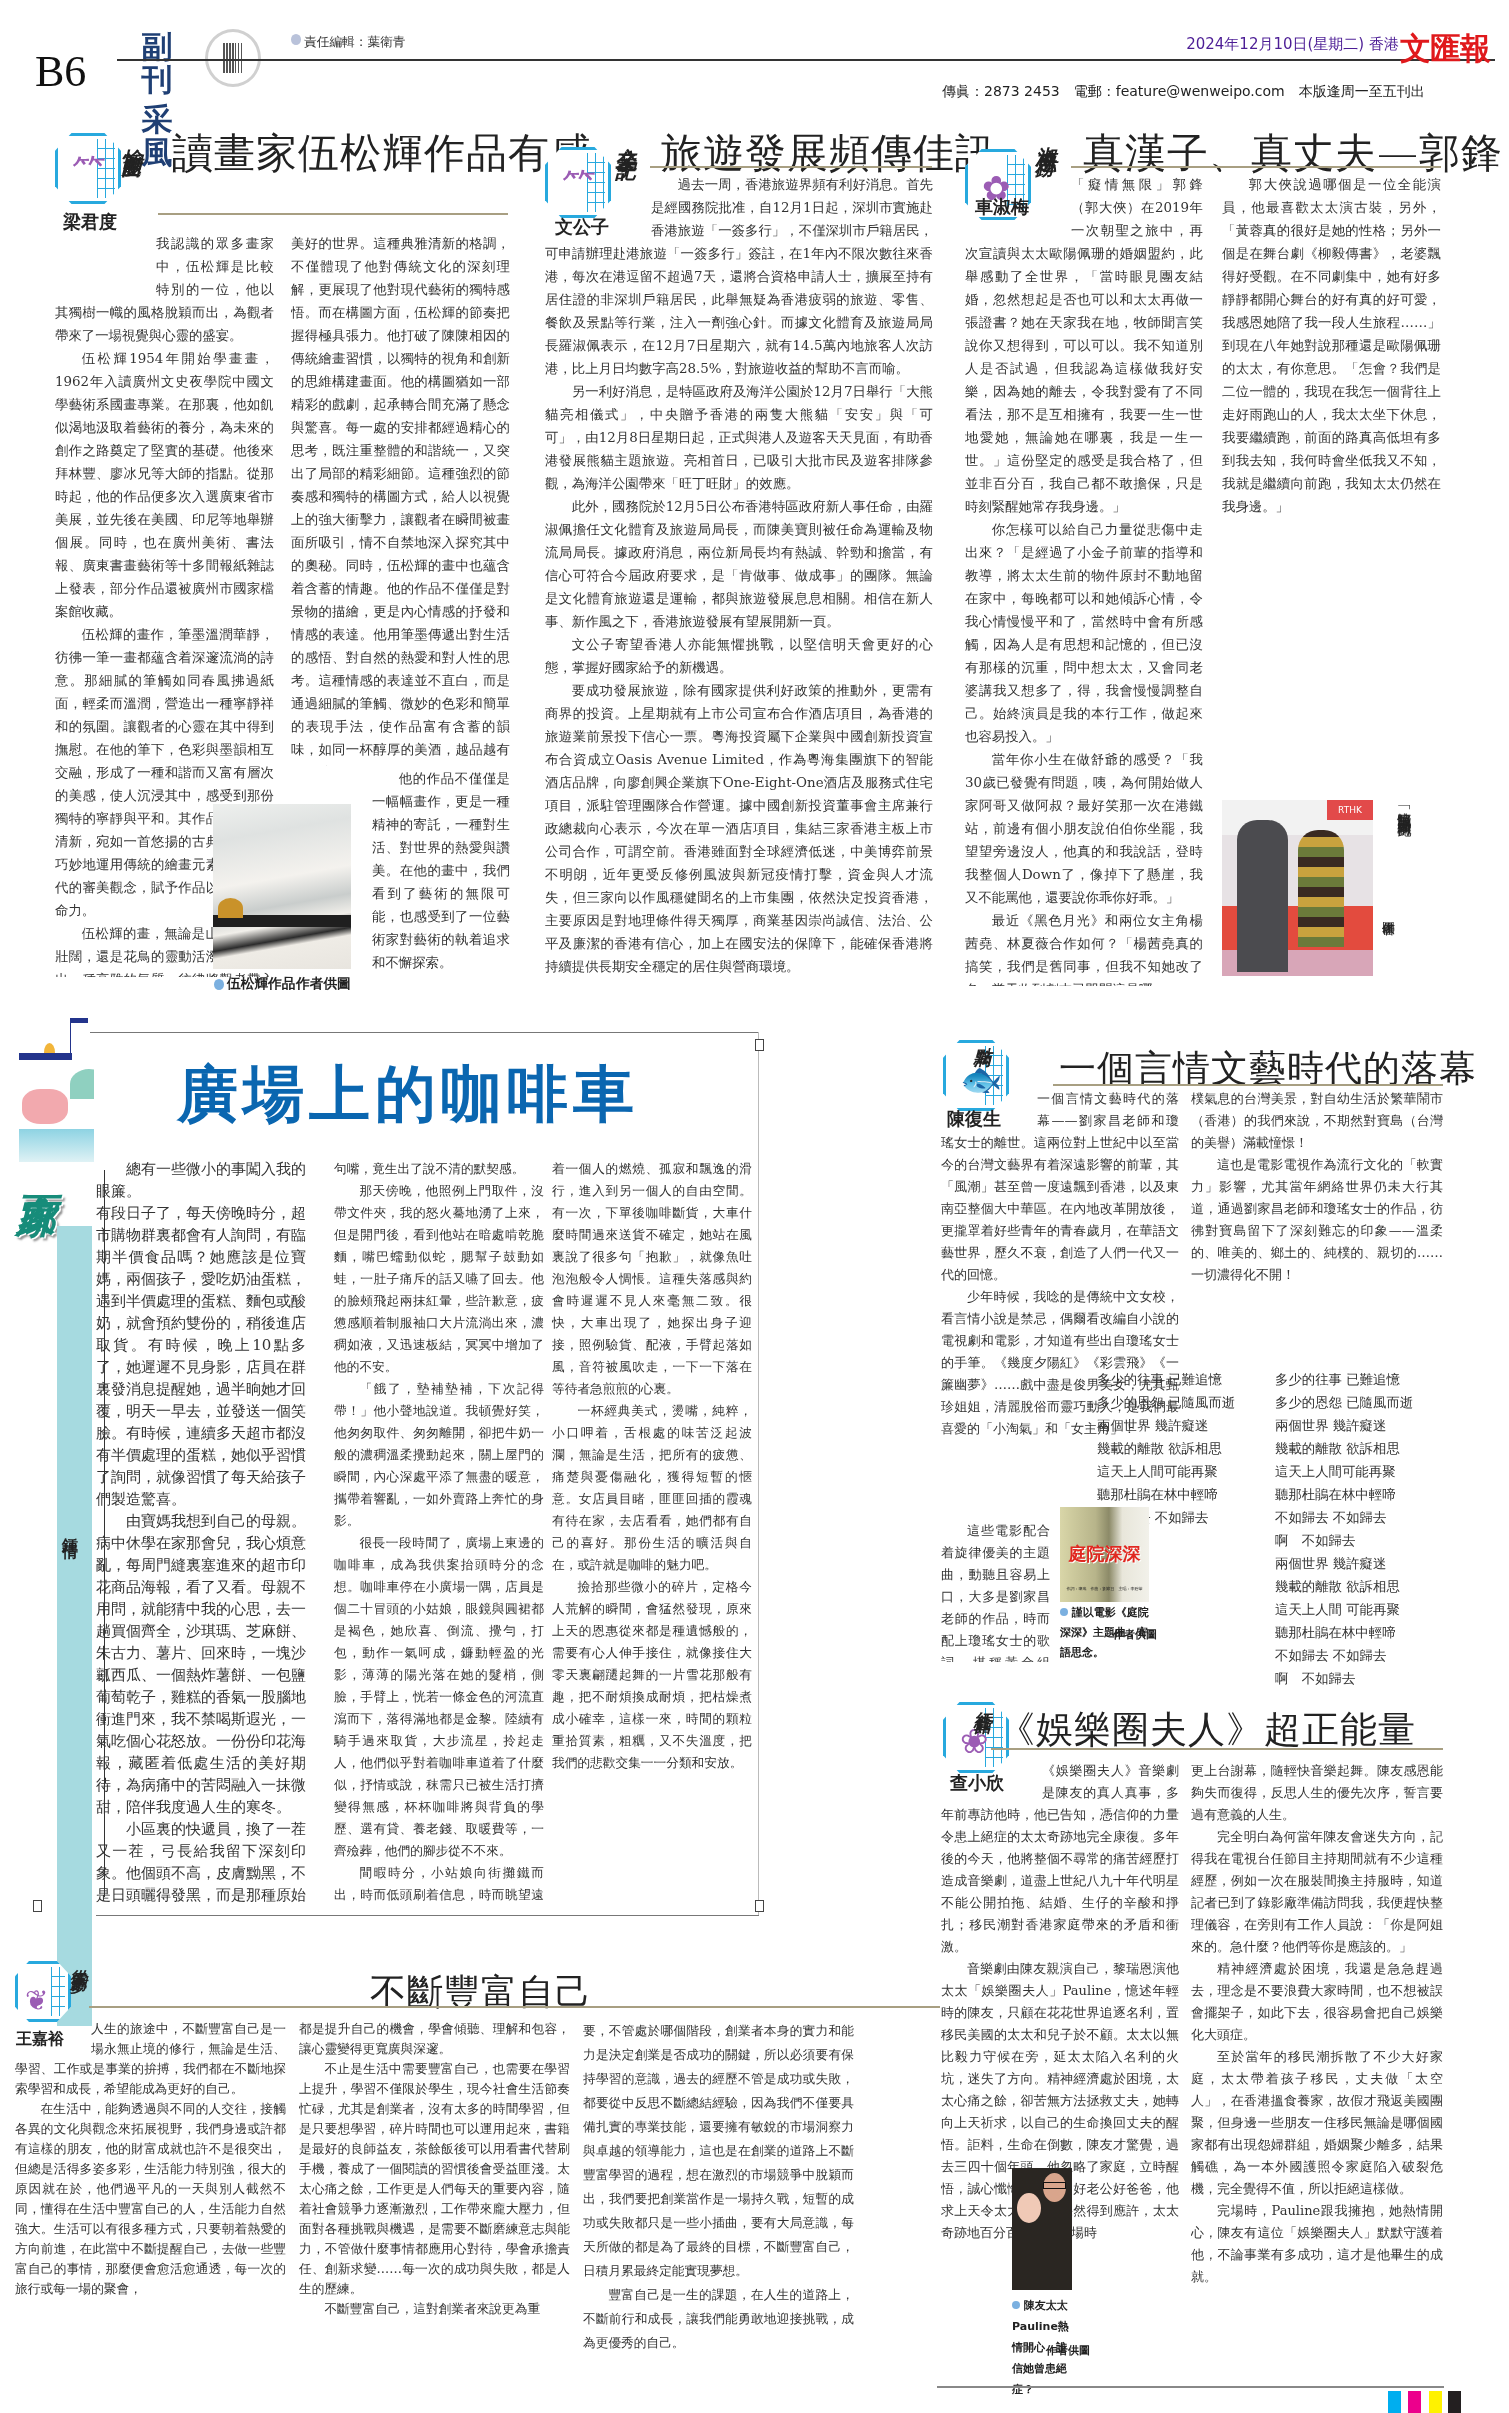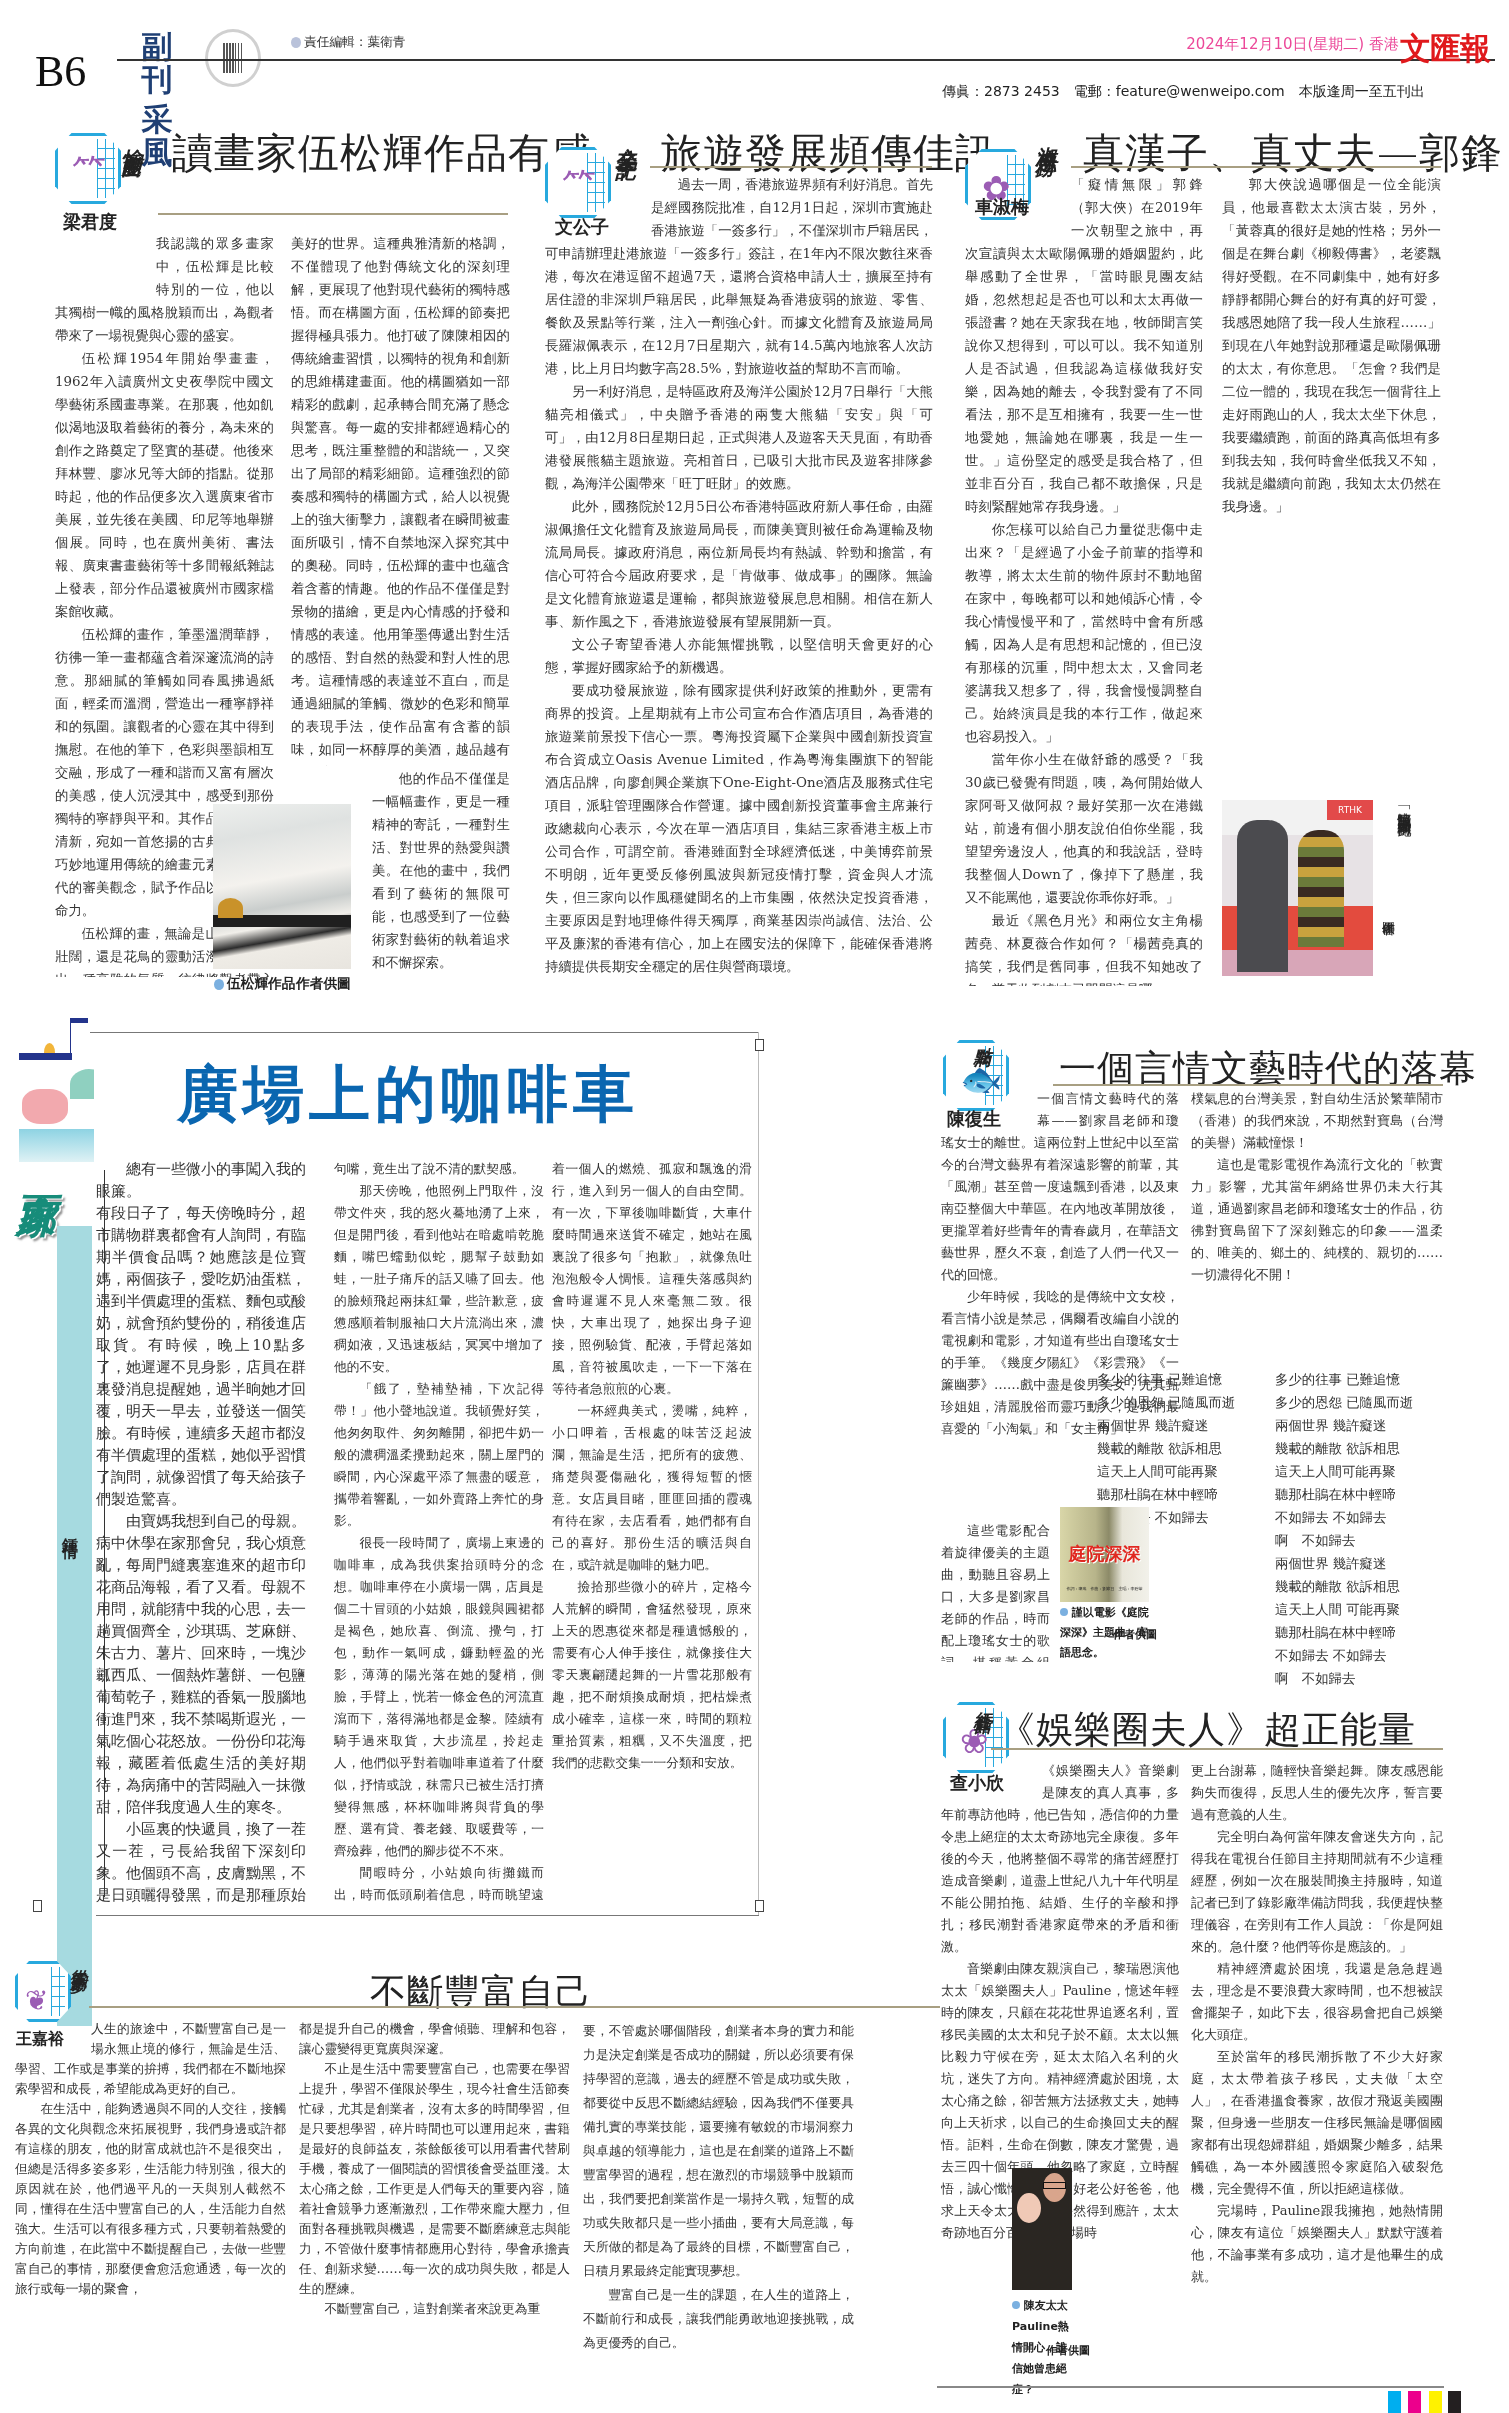--- a/index.html
+++ b/index.html
@@ -3,24 +3,24 @@
 <meta charset="utf-8">
 <style>
 *{box-sizing:border-box;margin:0;padding:0}
 html,body{width:1510px;height:2413px;background:#fff;overflow:hidden}
 body{font-family:"DejaVu Serif","Liberation Serif",serif;color:#222;position:relative}
 .abs{position:absolute}
 .mast-page{left:35px;top:46px;font-size:44px;font-family:"Liberation Serif",serif;color:#111}
 .mast-sec{left:134px;top:30px;font-size:31px;font-weight:bold;color:#1f3f74;font-family:"DejaVu Sans",sans-serif;line-height:1.05;width:46px;text-align:center}
 .mast-qr{left:205px;top:29px;width:56px;height:58px;border:3.5px solid #d0d0d0;border-radius:50%;background:repeating-linear-gradient(90deg,#555 0 1.5px,#fff 1.5px 3px),#fff;background-size:20px 30px;background-position:center;background-repeat:no-repeat}
 .mast-line{left:117px;top:59px;width:1378px;height:1.5px;background:#333}
-.mast-editor{left:291px;top:34px;font-size:12.7px;font-family:"DejaVu Sans",sans-serif;color:#333;display:flex;align-items:center;gap:3px}
+.mast-editor{left:291px;top:34px;font-size:12.7px;font-family:"DejaVu Sans",sans-serif;color:#333;display:flex;align-items:flex-start;gap:3px}
 .dot{display:inline-block;width:10px;height:11px;border-radius:50%;background:#b9c2da}
 .dot.blue{background:#7bb0e0}
-.mast-date{right:111px;top:35px;font-size:15px;font-family:"DejaVu Sans",sans-serif;color:#ec4899}
+.mast-date{right:111px;top:35px;font-size:15px;font-family:"DejaVu Sans",sans-serif;color:#4c1d95}
 .mast-logo{right:20px;top:28px;font-size:31px;font-weight:bold;color:#e0191c;font-family:"DejaVu Serif",serif;letter-spacing:-1px}
 .mast-contact{left:942px;top:83px;font-size:14px;font-family:"DejaVu Sans",sans-serif;color:#222;white-space:nowrap}
 .badge{width:66px;height:71px;border:3px solid #28a9de;clip-path:polygon(25% 0,75% 0,100% 25%,100% 75%,75% 100%,25% 100%,0 75%,0 25%);background:#fff;position:absolute;overflow:hidden}
 .badge .lattice{position:absolute;right:3px;top:3px;bottom:3px;width:18px;border-left:1.5px solid #28a9de;background:repeating-linear-gradient(0deg,transparent 0 9px,#28a9de 9px 10px),repeating-linear-gradient(90deg,transparent 0 7px,#28a9de 7px 8px)}
 .badge .plant{position:absolute;left:14px;top:11px;width:22px;height:51px;color:#9b5cb4;font-size:34px;line-height:51px;text-align:center}
 .col-name{font-size:20px;font-weight:bold;font-family:"DejaVu Serif",serif;writing-mode:vertical-rl;line-height:1;letter-spacing:3px;color:#222;font-style:italic}
 .author{font-size:18px;font-weight:bold;font-family:"DejaVu Sans",sans-serif;color:#222}
 .headline{font-size:41px;font-family:"DejaVu Sans",sans-serif;color:#222;font-weight:300;white-space:nowrap;letter-spacing:1px}
 .hrule{height:1.5px;background:#a89f82}
 .body{font-size:13.4px;line-height:23px;text-align:justify;color:#333;font-family:"DejaVu Serif",serif}

